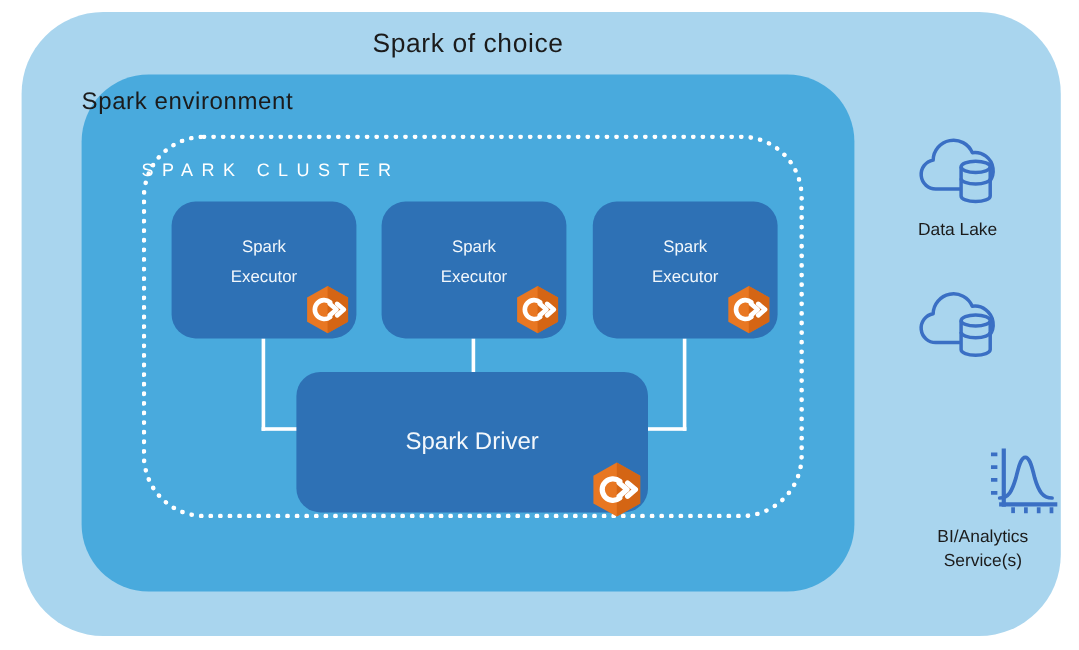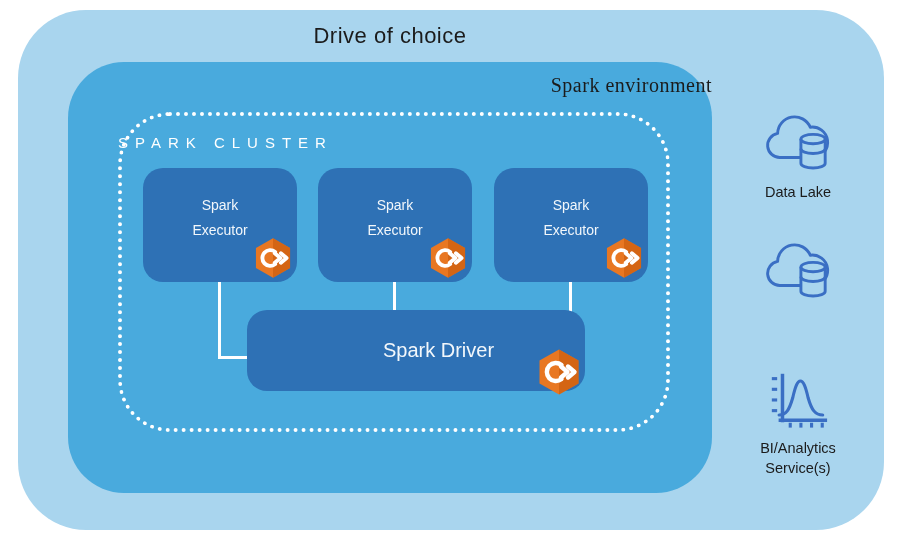--- a/index.html
+++ b/index.html
@@ -18,40 +18,40 @@
   }
   .cluster-box{
     position:absolute; left:118px; top:112px; width:552px; height:320px;
     border:4px dotted #ffffff; border-radius:52px; box-sizing:border-box;
   }
   .cloud-title{
     position:absolute; left:68px; top:23px; width:644px; text-align:center;
     font-size:22px; color:#1b1b1b; letter-spacing:0.5px;
   }
   .env-title{
-    position:absolute; left:68px; top:74px; width:644px; text-align:right;
-    font-size:20px; color:#1b1b1b; letter-spacing:0.5px;font-family:Liberation Serif, serif;
+    position:absolute; left:68px; top:74px; width:644px; text-align:left;
+    font-size:20px; color:#1b1b1b; letter-spacing:0.5px;
   }
   .cluster-title{
     position:absolute; left:118px; top:134px; width:552px; text-align:left;
     font-size:15px; color:#ffffff; letter-spacing:7px; font-weight:400;
   }
   
   .node{
     position:absolute; background:#2e71b5; border-radius:20px; color:#f2f7fb;
   }
   .executor{
     width:154px; height:114px; top:168px;
     display:flex; align-items:center; justify-content:center; text-align:center;
   }
   .executor .label{ font-size:14px; line-height:25px; margin-bottom:14px; }
   .exec-1{left:143px;} .exec-2{left:318px;} .exec-3{left:494px;}
   .driver{
-    left:247px; top:310px; width:293px; height:81px;
-    display:flex; align-items:center; justify-content:center;padding-left:45px;
+    left:247px; top:310px; width:293px; height:117px;
+    display:flex; align-items:center; justify-content:center;
   }
   .driver .label{ font-size:20px; }
   .node .spark-badge{ position:absolute; right:3px; bottom:3px; width:42px; height:42px; }
   .driver .spark-badge{ width:48px; height:48px; right:2px; bottom:-5px; }
   
   .conn{ position:absolute; background:#ffffff; }
   .conn-v1{ left:218px; top:282px; width:3px; height:77px; }
   .conn-h1{ left:218px; top:356px; width:30px; height:3px; }
   .conn-v2{ left:393px; top:282px; width:3px; height:29px; }
   .conn-v3{ left:569px; top:282px; width:3px; height:77px; }
@@ -59,21 +59,21 @@
   .caption{
     position:absolute; left:68px; top:452px; width:644px; text-align:center;
     font-size:17px; font-style:italic; color:#ffffff; letter-spacing:0.4px;
   }
   
   .right-panel{ position:absolute; left:712px; top:10px; width:172px; height:520px; }
   .service{
     position:absolute; left:0; width:172px;
     display:flex; flex-direction:column; align-items:center; gap:8px;
   }
-  .service-1{ top:98px; } .service-2{ top:226px; } .service-3{ top:358px; }
+  .service-1{ top:98px; } .service-2{ top:226px; } .service-3{ top:358px;align-items:flex-end; }
   .service .svc-label{
     font-size:14.5px; color:#1b1b1b; text-align:center; line-height:20px;
     max-width:130px;
   }
   .svc-icon{ display:block; }
 </style>
 </head>
 <body>
 
 <svg width="0" height="0" style="position:absolute" aria-hidden="true">
@@ -106,21 +106,21 @@
     </g>
   </defs>
 </svg>
 
 <div class="stage">
 
   <div class="outer-box"></div>
   <div class="env-box" style="position:absolute;"></div>
   <div class="cluster-box"></div>
 
-  <div class="cloud-title">Drive of choice</div>
+  <div class="cloud-title">Spark of choice</div>
   <div class="env-title">Spark environment</div>
   <div class="cluster-title">SPARK CLUSTER</div>
 
   <div class="conn conn-v1"></div>
   <div class="conn conn-h1"></div>
   <div class="conn conn-v2"></div>
   <div class="conn conn-v3"></div>
   <div class="conn conn-h3"></div>
 
   <div class="node executor exec-1">

